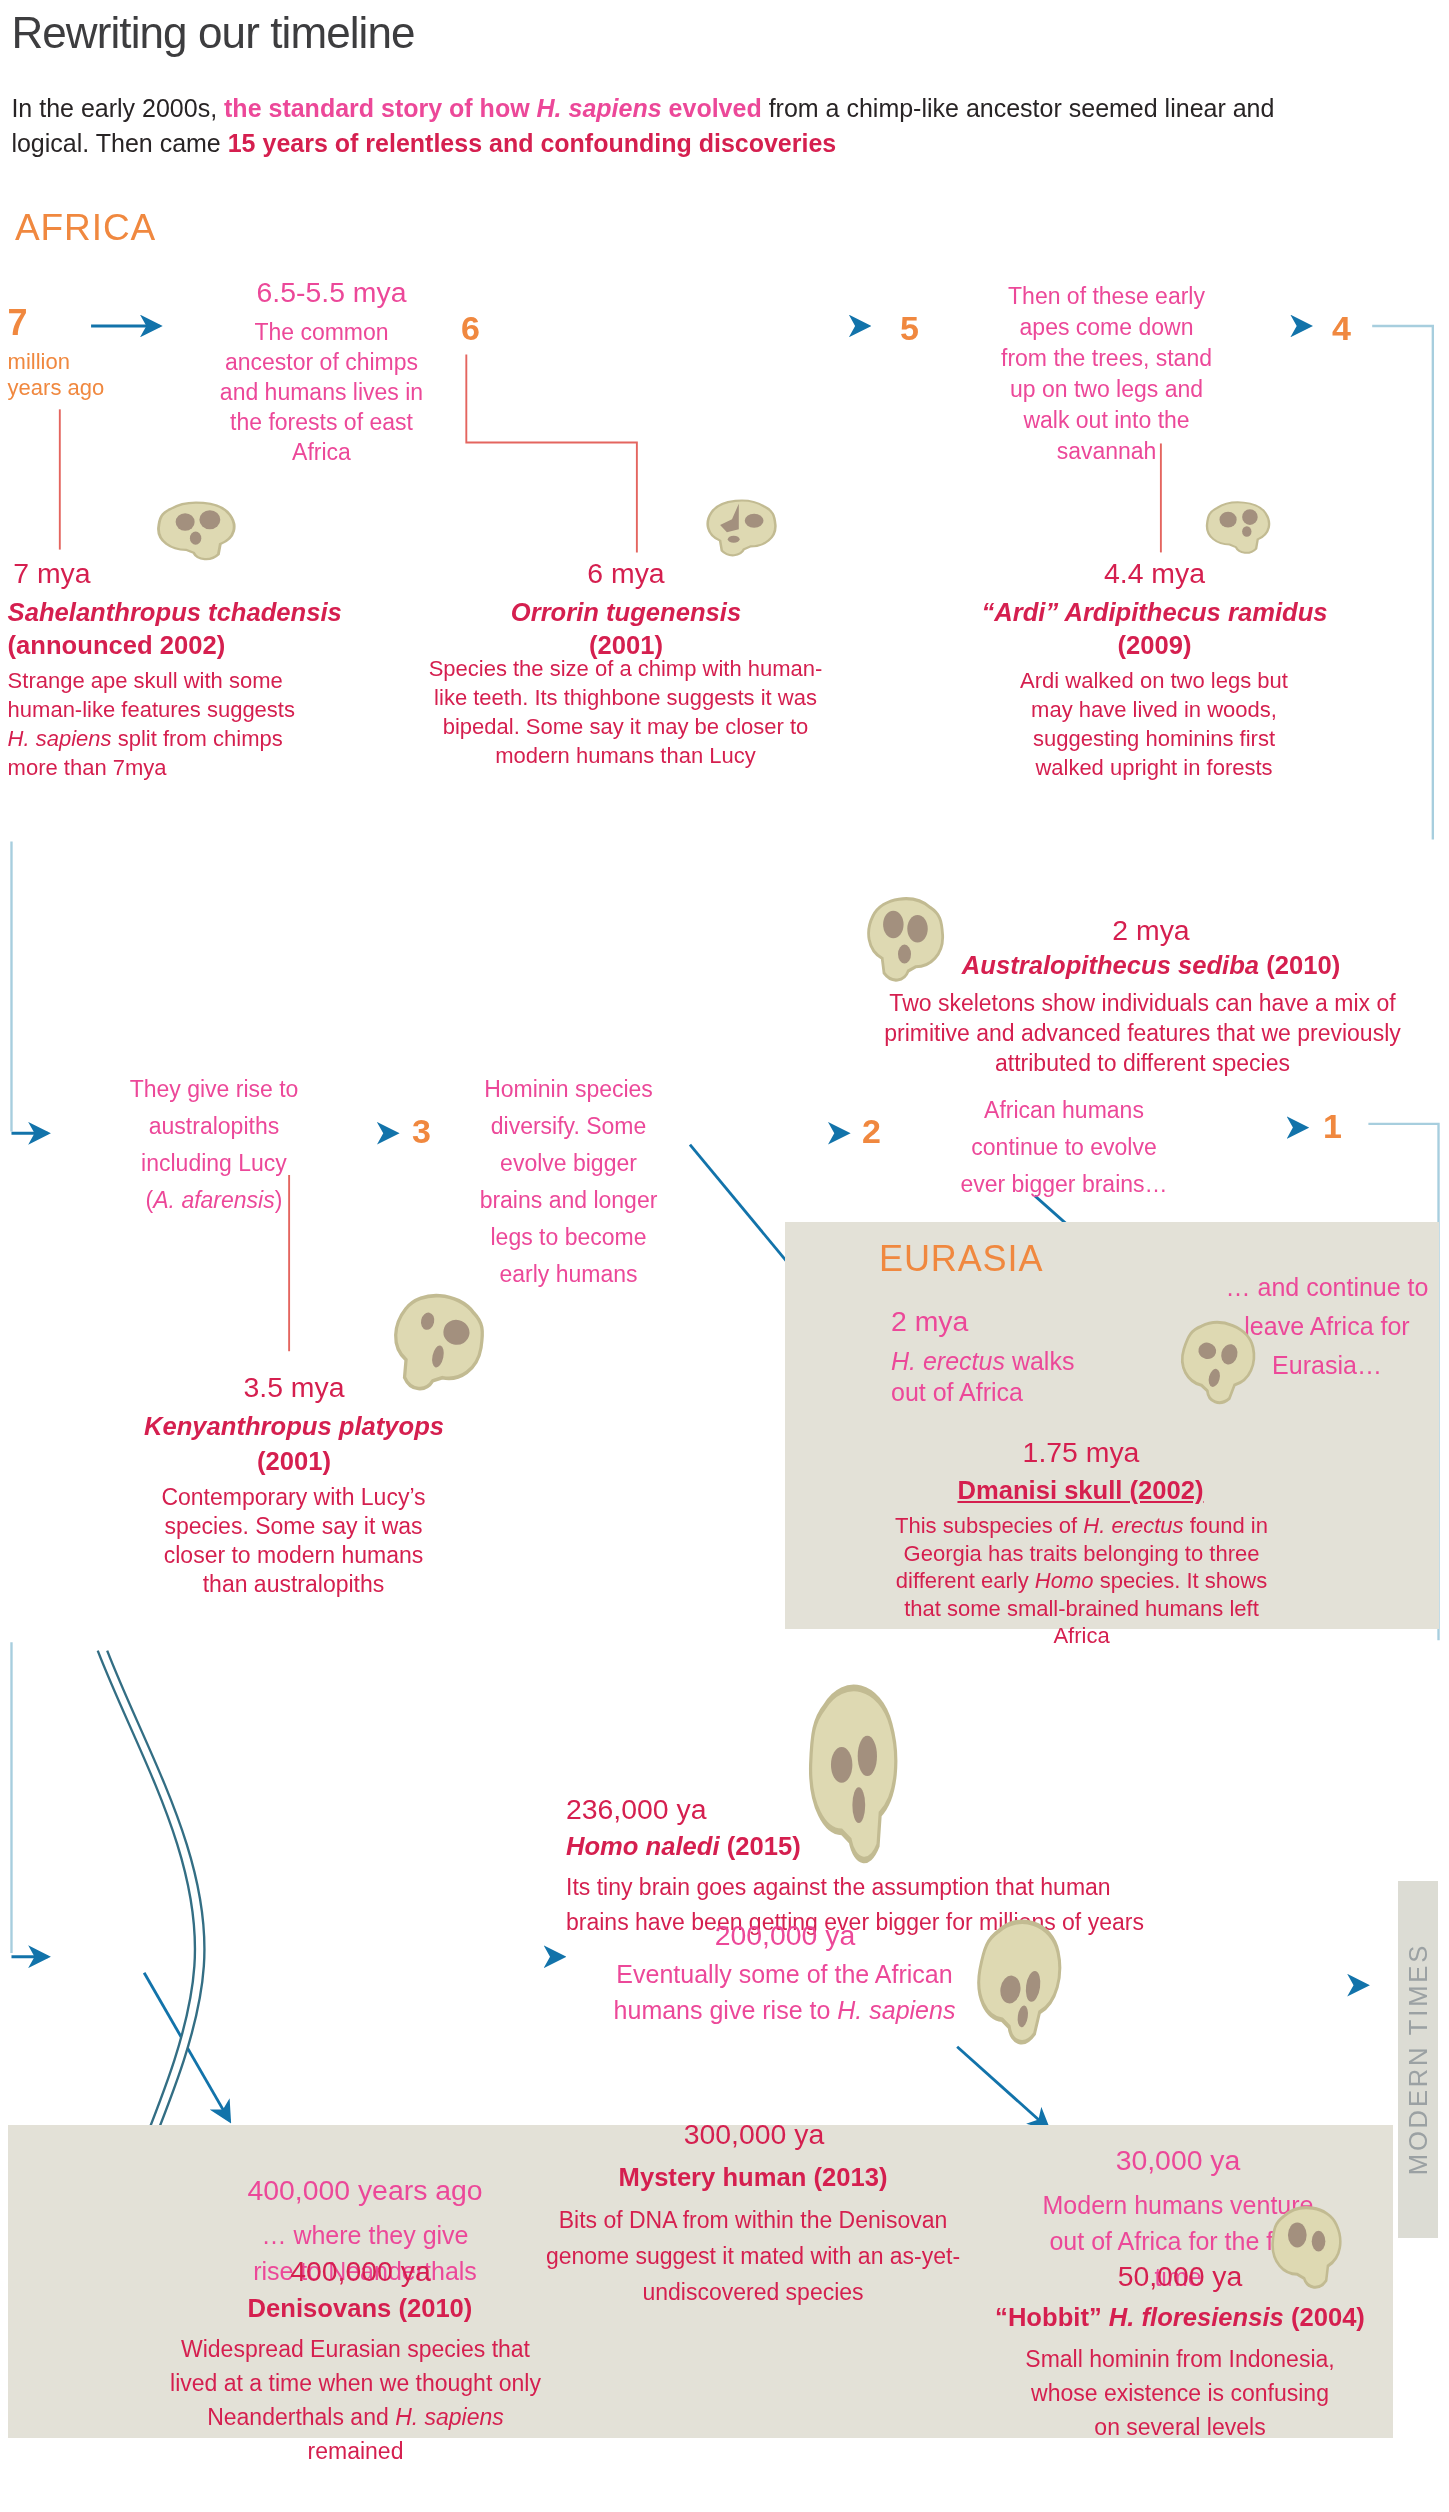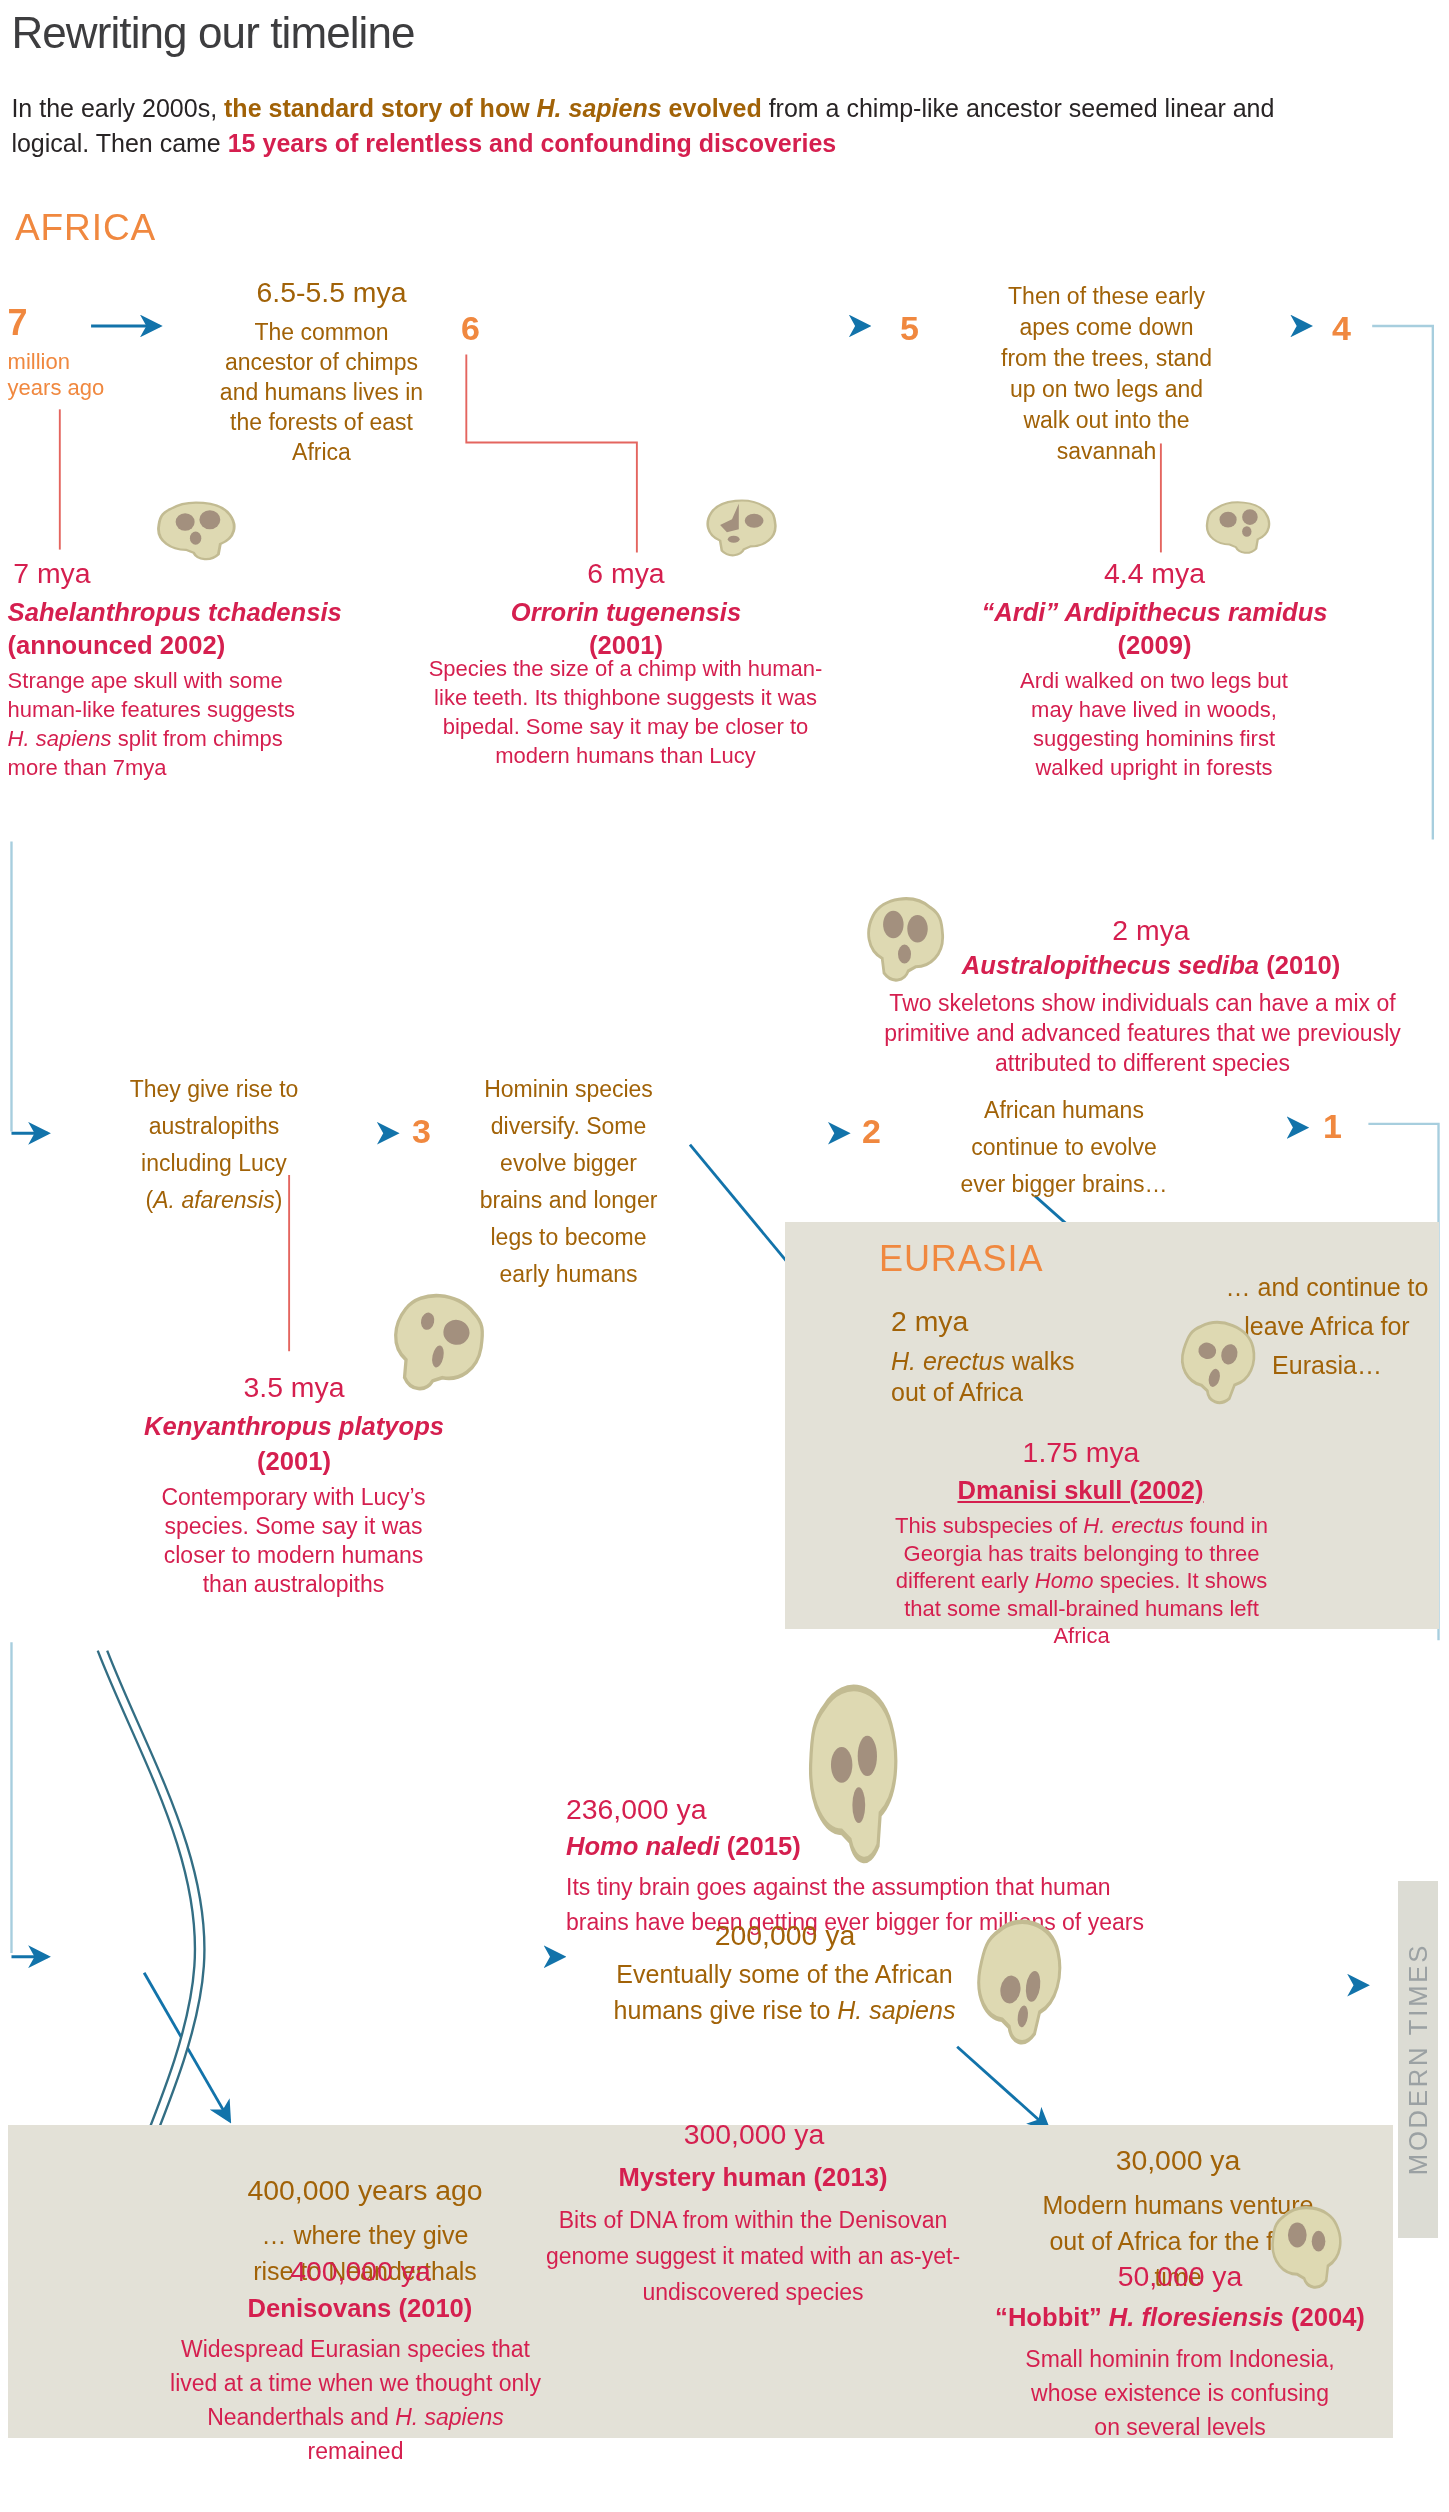--- a/index.html
+++ b/index.html
@@ -1,19 +1,19 @@
 <!DOCTYPE html>
 <html style="font-size:15px"><head>
 <meta charset="utf-8">
 <style>
   html,body{margin:0;padding:0;background:#fff;}
   #canvas{position:relative;width:1450px;height:2512px;background:#fff;overflow:hidden;
           font-family:"Liberation Sans",sans-serif;}
   .abs{position:absolute;}
-  .blue{color:#a16207;}
+  .blue{color:#ec4899;}
   .red{color:#d51f4f;}
   .orange{color:#f0883f;}
   .num{font-size:34px;font-weight:bold;color:#f0883f;line-height:1;}
   .age{font-size:28.4px;line-height:1.1;}
   .species{font-size:25.6px;font-weight:bold;font-style:italic;line-height:1.15;}
   .yr{font-size:25.6px;font-weight:bold;line-height:1.15;}
   .body23{font-size:22px;line-height:29px;}
   .body24{font-size:23px;line-height:30px;}
   .flow24{font-size:23px;line-height:37px;}
   .flow26{font-size:25px;line-height:36px;}

